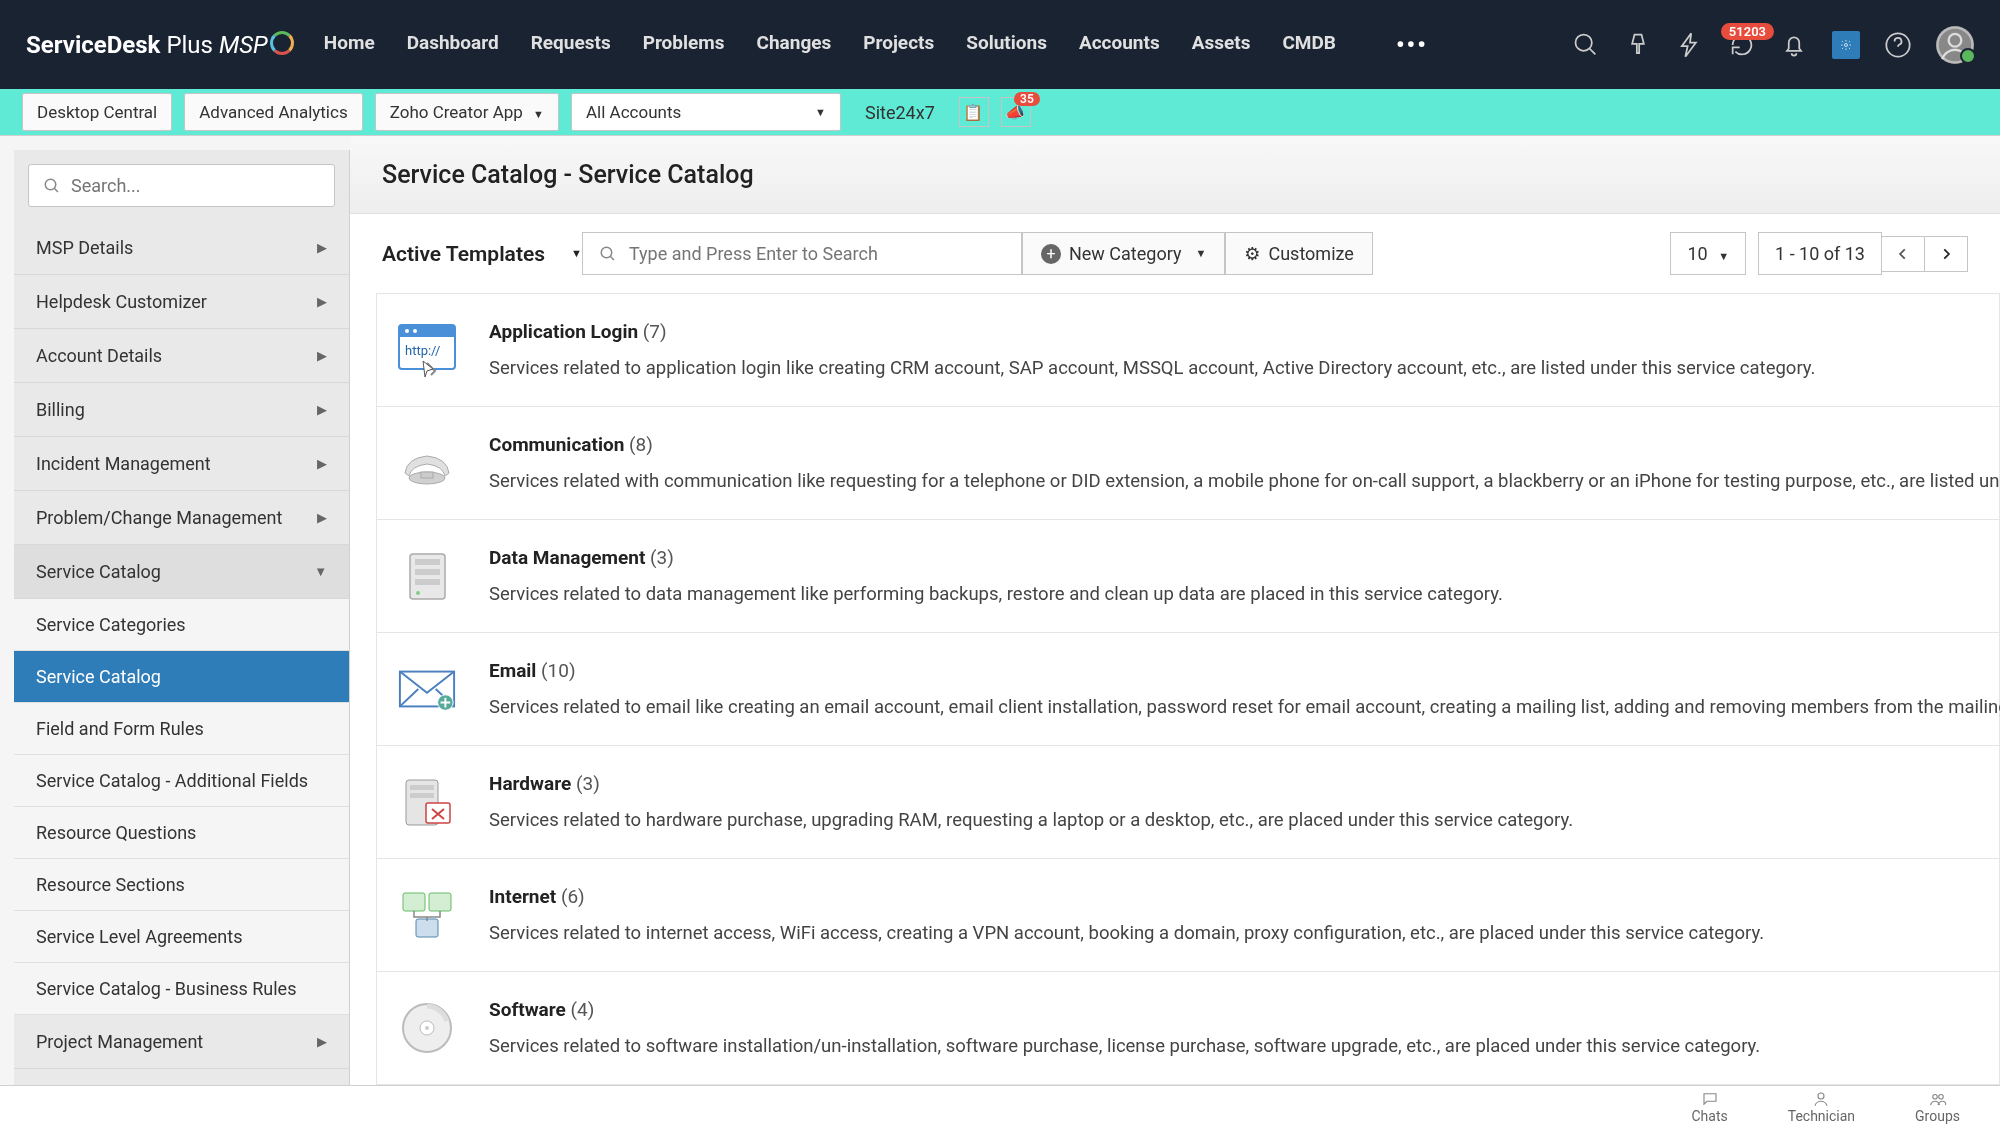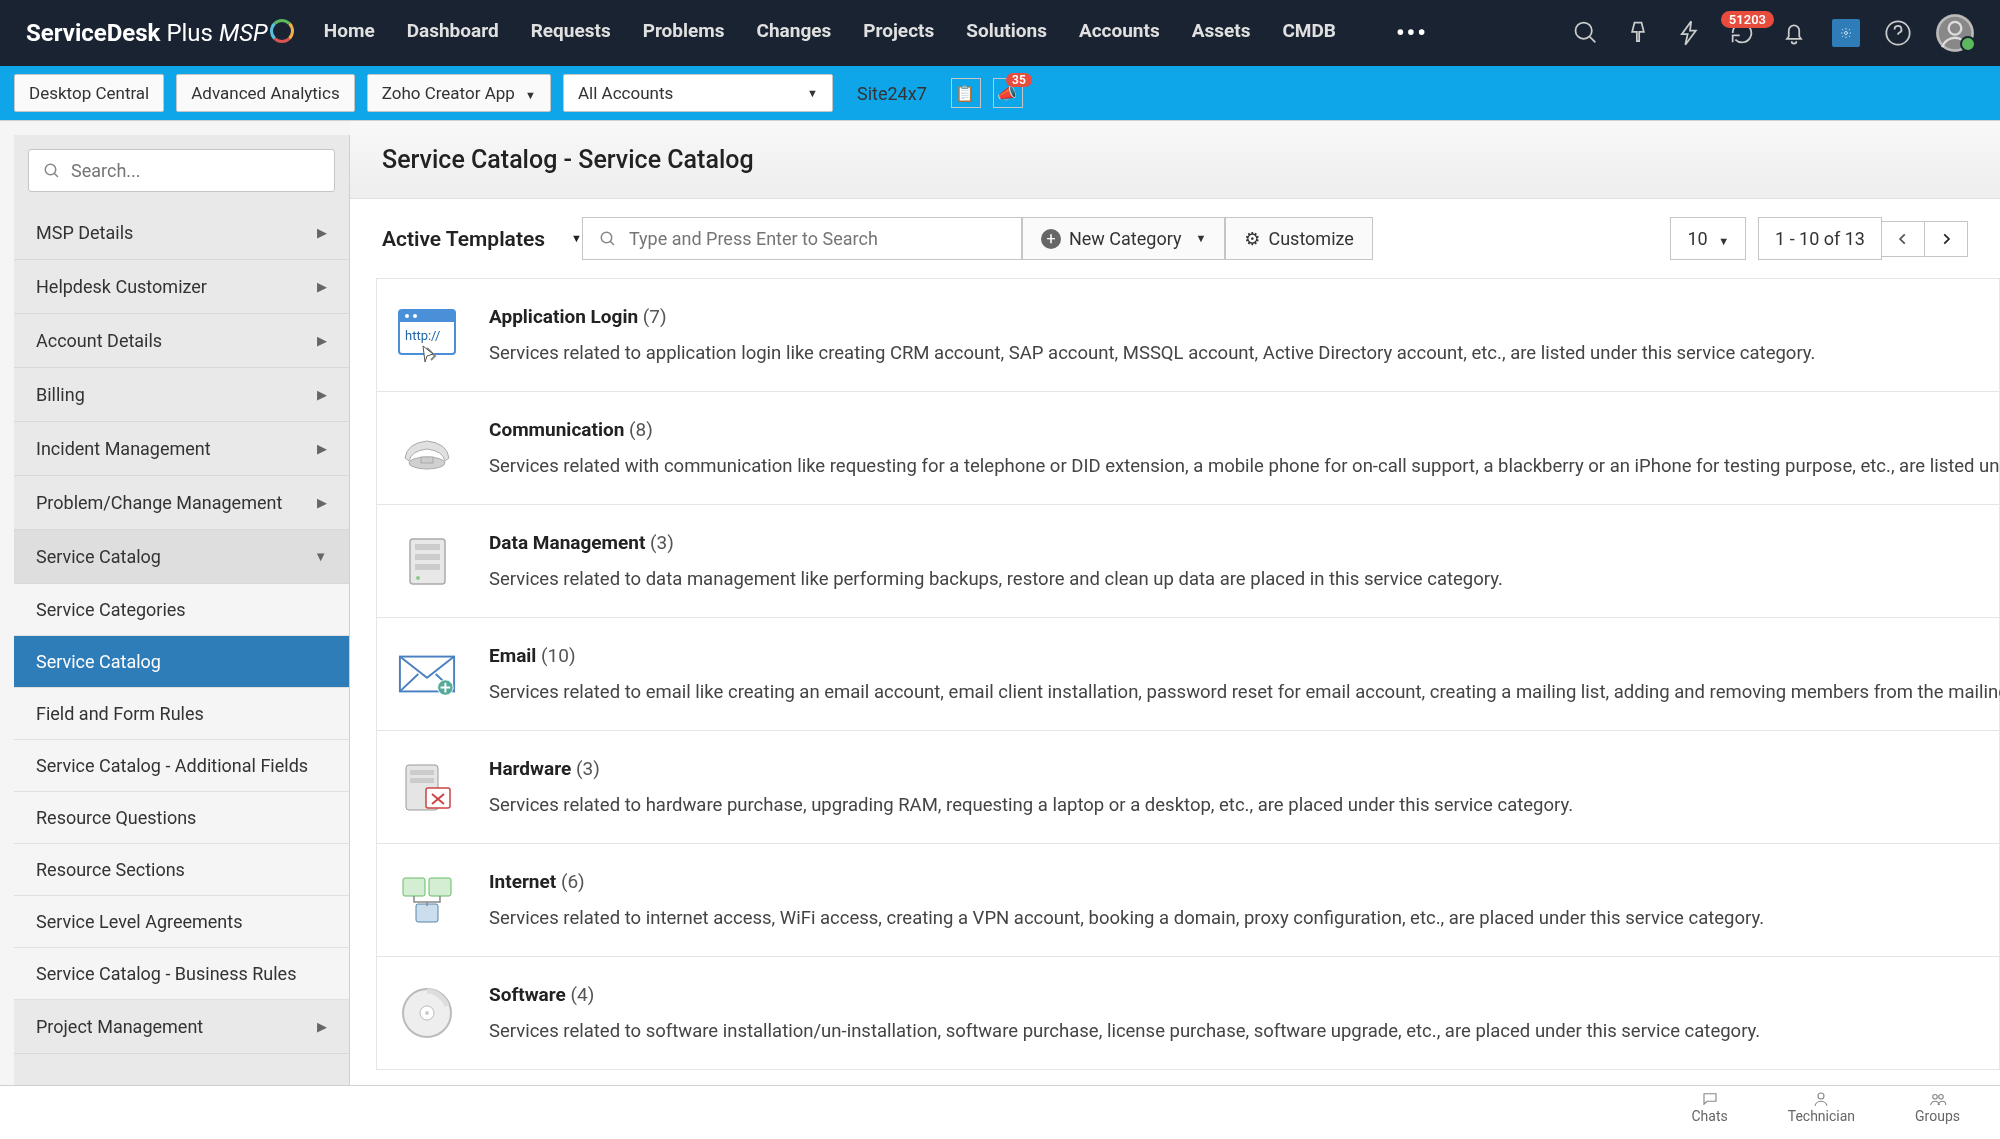--- a/index.html
+++ b/index.html
@@ -1,38 +1,38 @@
 <!DOCTYPE html>
 <html><head>
 <meta charset="utf-8">
 <style>
 * { margin: 0; padding: 0; box-sizing: border-box; font-family: -apple-system, BlinkMacSystemFont, "Segoe UI", Roboto, sans-serif; }
 body { background: #f5f5f5; overflow: hidden; width: 2000px; height: 1139px; }
 
 
-.top-nav { background: #1a2332; height: 66px; display: flex; align-items: center; padding: 0 26px; color: #fff; }
+.top-nav { background: #1a2332; height: 89px; display: flex; align-items: center; padding: 0 26px; color: #fff; }
 .logo { font-size: 24px; font-weight: 400; display: flex; align-items: center; margin-right: 30px; }
 .logo b { font-weight: 700; }
 .logo-msp { margin-left: 6px; font-style: italic; position: relative; }
 .logo-swirl { width: 24px; height: 24px; border: 3px solid; border-color: #5cb85c #f0ad4e #d9534f #5bc0de; border-radius: 50%; display: inline-block; margin-left: 2px; vertical-align: top; }
 .nav-items { display: flex; gap: 32px; font-weight: bold; }
 .nav-item { color: #e0e0e0; font-size: 19px; cursor: pointer; }
 .nav-more { font-size: 24px; letter-spacing: 2px; cursor: pointer; margin-left: 28px; }
 .nav-right { margin-left: auto; display: flex; align-items: center; gap: 24px; text-align: right; }
 .nav-icon { width: 28px; height: 28px; display: flex; align-items: center; justify-content: center; cursor: pointer; color: #ccc; position: relative; }
 .nav-icon svg { width: 28px; height: 28px; stroke: #ccc; fill: none; stroke-width: 1.5; }
 .badge-red { position: absolute; top: -8px; right: -18px; background: #e74c3c; color: #fff; font-size: 13px; padding: 1px 8px; border-radius: 10px; font-weight: 600; }
 .badge-red-sm { position: absolute; top: -6px; right: -10px; background: #e74c3c; color: #fff; font-size: 12px; padding: 0 6px; border-radius: 8px; font-weight: 600; }
 .gear-active { background: #2e7cb8; padding: 8px; border-radius: 2px; }
 .avatar { width: 38px; height: 38px; border-radius: 50%; background: #888; position: relative; }
 .avatar::after { content: ''; position: absolute; bottom: 0; right: -2px; width: 12px; height: 12px; background: #5cb85c; border-radius: 50%; border: 2px solid #1a2332; }
 .avatar svg { width: 38px; height: 38px; }
 
 
-.sub-toolbar { background: #0ea5e9; border-bottom: 1px solid #d0d0d0; height: 55px; display: flex; align-items: center; padding: 0 14px; gap: 12px; }
+.sub-toolbar { background: #5eead4; border-bottom: 1px solid #d0d0d0; height: 47px; display: flex; align-items: center; padding: 0 22px; gap: 12px; }
 .tool-btn { background: #fafafa; border: 1px solid #c5c5c5; padding: 8px 14px; font-size: 17px; color: #333; cursor: pointer; border-radius: 2px; }
 .tool-select { background: #fff; border: 1px solid #c5c5c5; padding: 8px 14px; font-size: 17px; color: #333; cursor: pointer; border-radius: 2px; min-width: 270px; display: flex; justify-content: space-between; align-items: center; }
 .caret { font-size: 11px; margin-left: 6px; }
 .tool-link { color: #333; font-size: 18px; padding: 8px 12px; cursor: pointer; }
 .tool-icon { width: 30px; height: 30px; border: 1px solid #c5c5c5; display: flex; align-items: center; justify-content: center; cursor: pointer; position: relative; }
 
 
 .layout { display: flex; height: calc(100% - 125px - 42px); }
 
 

